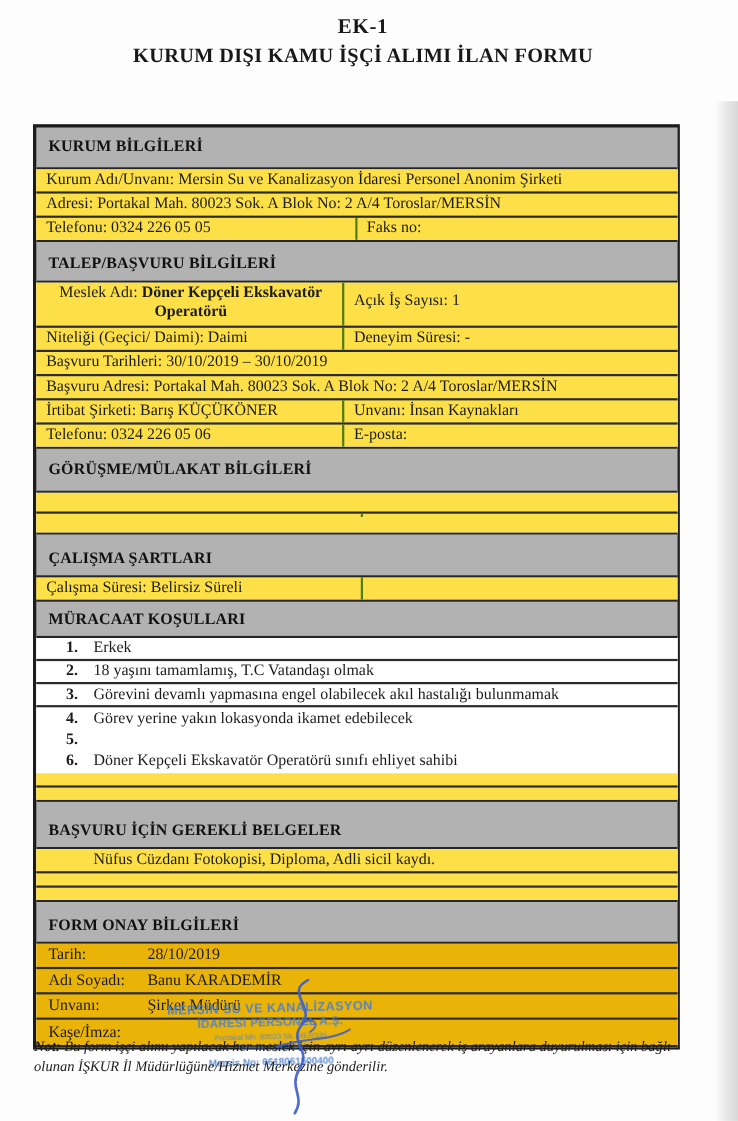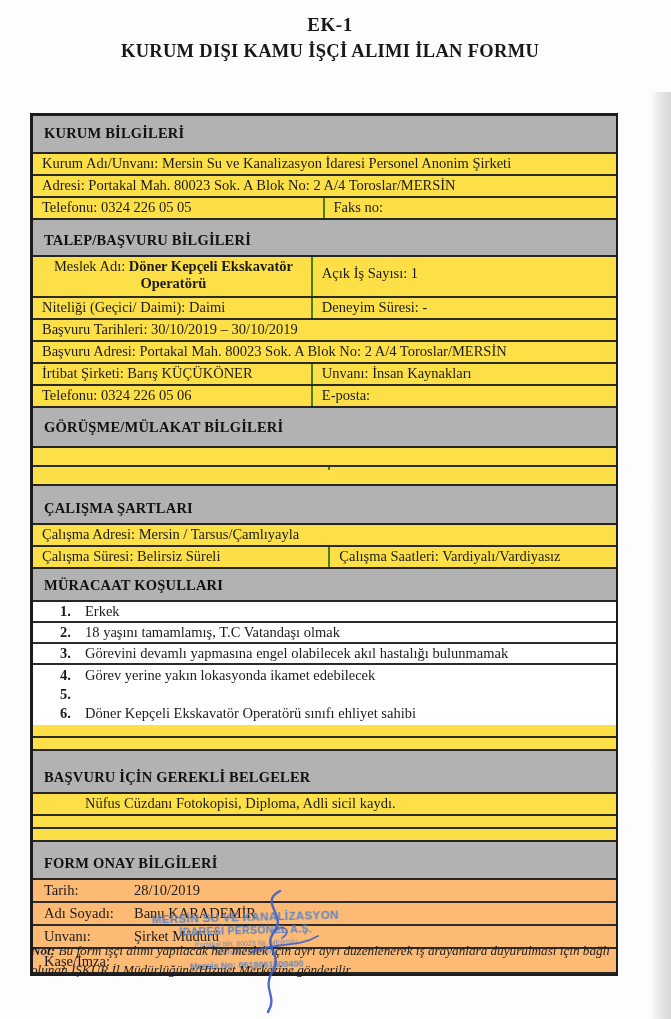--- a/index.html
+++ b/index.html
@@ -34,21 +34,21 @@
   .empty-row { min-height:17px; }
   .empty-thin { min-height:11px; }
   
   .item-row { display:flex; padding:1px 6px 1px 27px; font-size:14.5px; line-height:17px; background:#fff; }
   .item-row + .item-row { border-top:2px solid #2b2b2b; }
   .item-block { border-top:2px solid #2b2b2b; background:#fff; padding:1px 0 2px 0; }
   .item-line { display:flex; padding:1px 6px 1px 27px; font-size:14.5px; line-height:17px; }
   .num { width:25px; font-weight:700; flex:none; }
   .indent { padding-left:52px; }
   
-  .fo-row { display:flex; background:#fdba74; min-height:17px; }
+  .fo-row { display:flex; background:#eab308; min-height:17px; }
   .fo-row + .fo-row { border-top:2px solid #2b2b2b; }
   .fo-label { width:90px; flex:none; padding:2px 0 2px 11px; font-size:14.5px; line-height:17px; }
   .fo-value { padding:2px 6px 2px 0; font-size:14.5px; line-height:17px; }
   .kase-row { min-height:22px; }
 
   
   .stamp {
     position:absolute; left:126px; top:911px; width:240px; z-index:1;
     text-align:center; color:#4b7fd2; transform:rotate(-1.5deg);
     font-family:"Liberation Sans", sans-serif; font-weight:700; filter:blur(.3px); opacity:.92;
@@ -131,25 +131,21 @@
       <div class="row empty-row">
         <div class="cell cl w51"></div>
         <div class="cell cr"></div>
       </div>
     </div>
     <div class="gap8"></div>
 
     <div class="sec-header tight">ÇALIŞMA ŞARTLARI</div>
     <div class="rowgroup">
       <div class="row">
-        <div class="cell full">Çalışma Adresi: Mersin / Tarsus/Çamlıyayla</div>
-      </div>
-      <div class="row">
         <div class="cell cl w51">Çalışma Süresi: Belirsiz Süreli</div>
-        <div class="cell cr">Çalışma Saatleri: Vardiyalı/Vardiyasız</div>
       </div>
     </div>
     <div class="gap2"></div>
 
     <div class="sec-header tight">MÜRACAAT KOŞULLARI</div>
     <div class="rowgroup">
       <div class="item-row">
         <span class="num">1.</span>
         <span>Erkek</span>
       </div>

